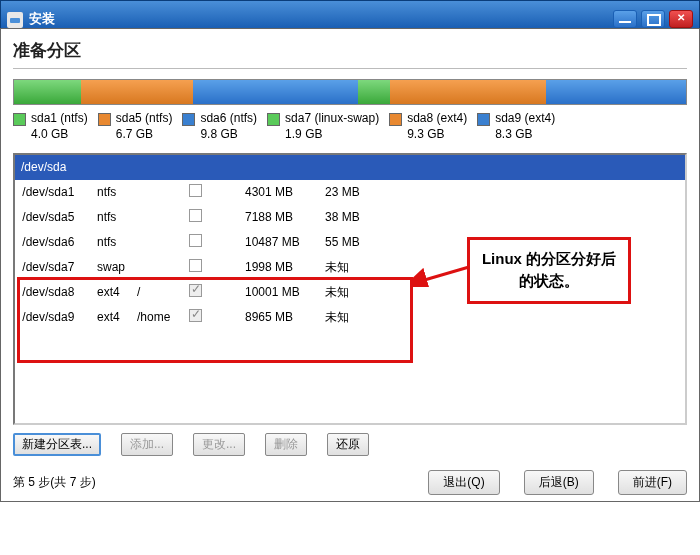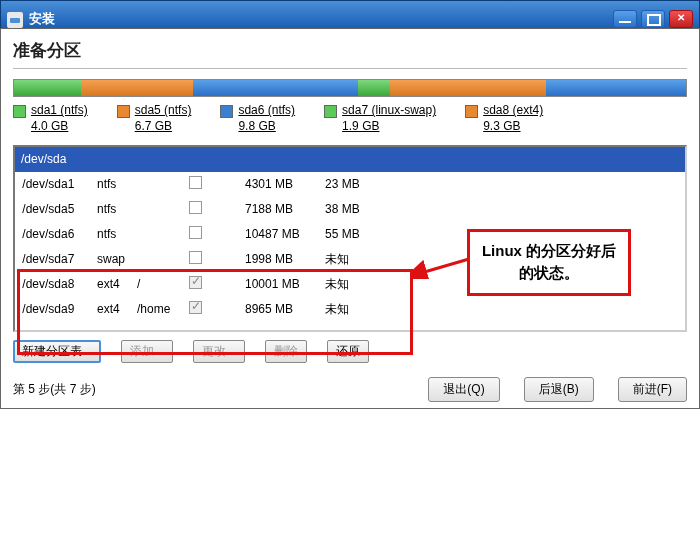--- a/index.html
+++ b/index.html
@@ -9,31 +9,31 @@
 .titlebar .icon { width: 16px; height: 16px; background: #e8e8e8; border-radius: 2px; margin-right: 6px; display: flex; align-items: center; justify-content: center; }
 .titlebar .icon::after { content: ""; width: 10px; height: 5px; background: #4a8fd8; border-radius: 1px; }
 .titlebar .title { flex: 1; font-size: 13px; font-weight: bold; }
 .titlebar .winbtns { display: flex; gap: 4px; }
 .winbtn { width: 24px; height: 18px; background: linear-gradient(#5aa0e8, #2a70c8); border: 1px solid #1a5fb4; border-radius: 3px; cursor: pointer; position: relative; }
 .winbtn.close { background: linear-gradient(#f05050, #c02020); border-color: #a01010; }
 .winbtn.min::after { content: ""; position: absolute; bottom: 4px; left: 5px; width: 12px; height: 2px; background: #fff; }
 .winbtn.max::after { content: ""; position: absolute; top: 3px; left: 5px; width: 10px; height: 8px; border: 2px solid #fff; }
 .winbtn.close::before { content: "✕"; color: #fff; font-size: 10px; position: absolute; top: 1px; left: 7px; font-weight: bold; }
 
-.content { border: 1px solid #666; padding: 10px 12px 6px 12px; height: 381px; background: #fff; display: flex; flex-direction: column; }
+.content { border: 1px solid #666; padding: 10px 12px 6px 12px; height: 474px; background: #fff; display: flex; flex-direction: column; }
 .heading { font-size: 17px; font-weight: bold; color: #222; margin-bottom: 6px; }
 .hr { height: 1px; background: #bbb; margin-bottom: 10px; }
 
 .diskbar { display: flex; height: 28px; border: 1px solid #888; }
 .seg { height: 100%; }
 .seg.green { background: linear-gradient(#7dd87d, #3aa83a); }
 .seg.orange { background: linear-gradient(#f5a050, #d87820); }
 .seg.blue { background: linear-gradient(#5aa0e8, #2a70c8); }
 
-.legend { display: flex; gap: 29px; margin: 6px 0 10px 0; flex-wrap: wrap; text-decoration: underline; }
+.legend { display: flex; gap: 10px; margin: 6px 0 10px 0; flex-wrap: wrap; }
 .lg { display: flex; align-items: flex-start; gap: 5px; font-size: 12px; }
 .lg .sw { width: 13px; height: 13px; border: 1px solid #666; margin-top: 2px; }
 .lg .sw.green { background: #5aca5a; }
 .lg .sw.orange { background: #e88830; }
 .lg .sw.blue { background: #3a80d0; }
 .lg .txt { display: flex; flex-direction: column; line-height: 1.3; }
 
 .table-wrap { border: 2px inset #ccc; background: #fff; height: 290px; position: relative; }
 .thead { display: flex; background: linear-gradient(#f8f8f8, #e0e0e0); border-bottom: 1px solid #aaa; height: 22px; font-size: 12px; }
 .th { padding: 3px 4px; border-right: 1px solid #ccc; }
@@ -118,20 +118,27 @@
         <span class="txt">
           <span>sda7 (linux-swap)</span>
           <span>1.9 GB</span>
         </span>
       </div>
       <div class="lg">
         <span class="sw orange"></span>
         <span class="txt">
           <span>sda8 (ext4)</span>
           <span>9.3 GB</span>
+        </span>
+      </div>
+      <div class="lg">
+        <span class="sw blue"></span>
+        <span class="txt">
+          <span>sda9 (ext4)</span>
+          <span>8.3 GB</span>
         </span>
       </div>
     </div>
 
   <div class="table-wrap">
     <div class="trow header-row">
       <div class="td">/dev/sda</div>
     </div>
     <div id="rows">
         <div class="trow">

